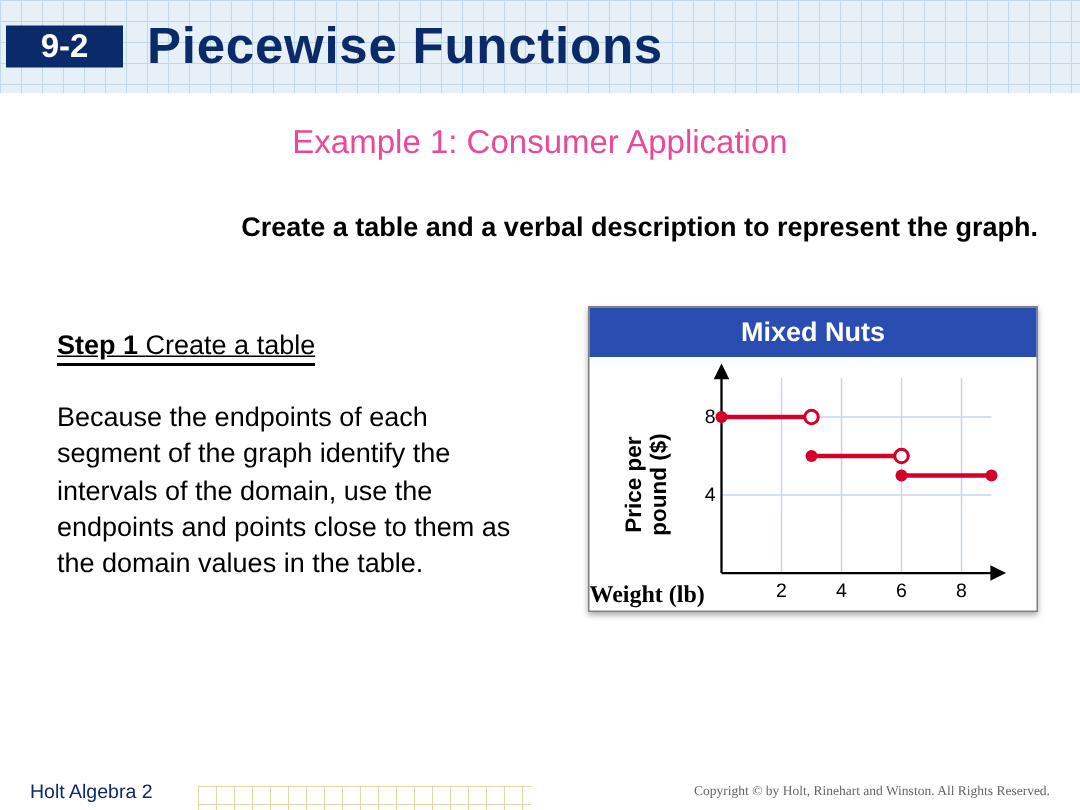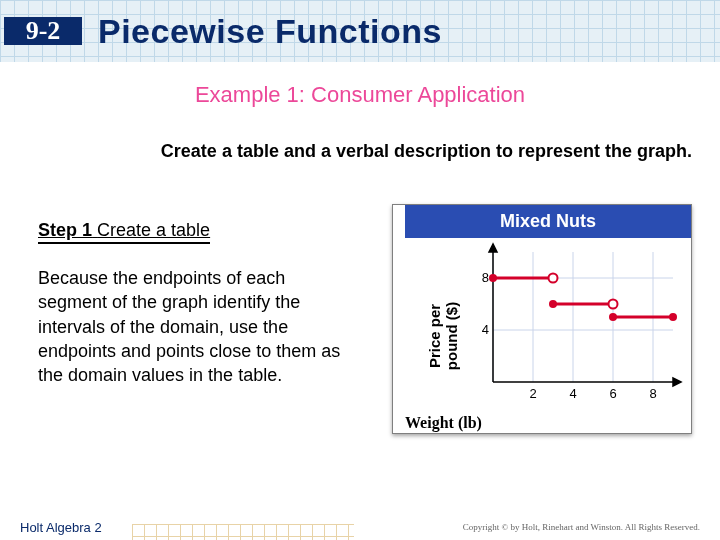--- a/index.html
+++ b/index.html
@@ -26,26 +26,26 @@
     height: 62px;
     display: flex;
     align-items: center;
   }
   .lesson-box {
     width: 78px;
     height: 28px;
     background: #0a2a6a;
     color: #fff;
     font-weight: bold;
-    font-size: 26px;
+    font-size: 22px;
     display: flex;
     align-items: center;
     justify-content: center;
     margin-left: 4px;
-    font-family: Liberation Serif, serif;
+    font-family: Liberation Sans, sans-serif;
   }
   .title {
     color: #0a2a6a;
     font-size: 34px;
     font-weight: 900;
     margin-left: 16px;
     font-family: Arial, sans-serif;
     letter-spacing: 0.5px;
   }
   .subtitle {
@@ -90,25 +90,24 @@
     width: 310px;
     font-size: 18px;
     line-height: 1.35;
     color: #000;
   }
   .graph-wrap {
     position: absolute;
     top: 204px;
     right: 28px;
     width: 300px;
-    height: 230px;
+    height: 204px;
     border: 1px solid #7f7f7f;
     background: #fff;
     box-shadow: 0 2px 4px rgba(0,0,0,0.35);
-    padding-left: 12px;
   }
   .graph-title {
     background: #2a4db2;
     color: #fff;
     font-family: Arial, sans-serif;
     font-weight: bold;
     font-size: 18px;
     text-align: center;
     padding: 6px 0;
   }

